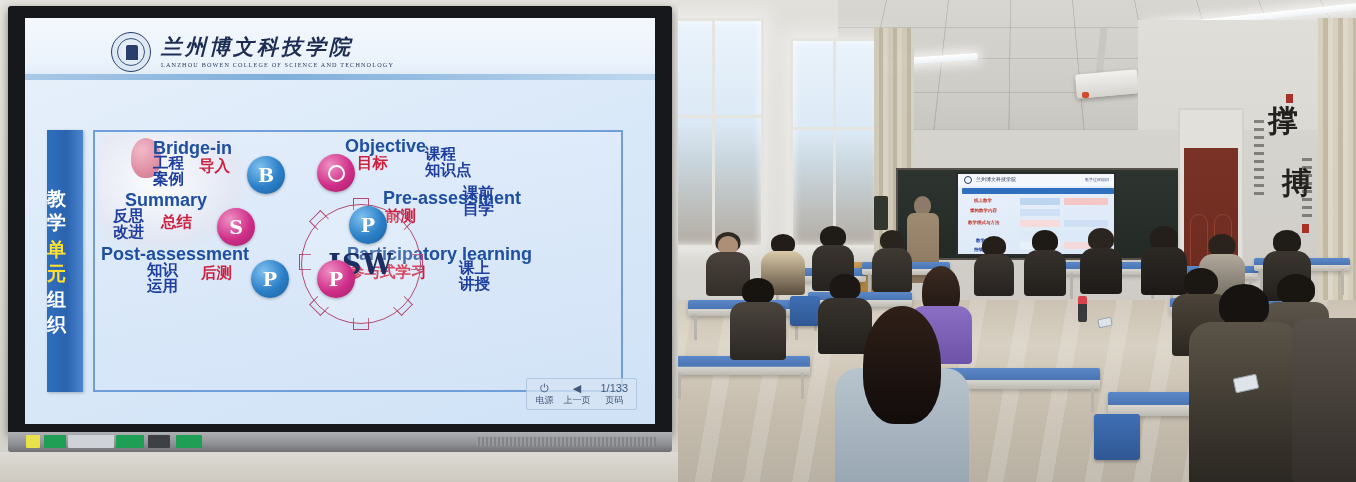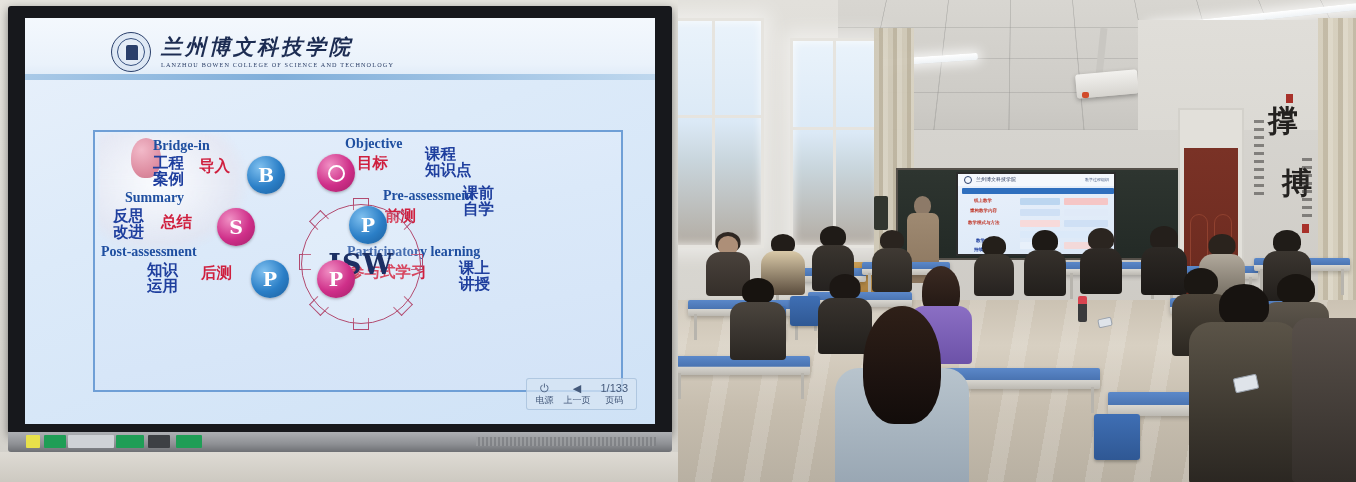--- a/index.html
+++ b/index.html
@@ -119,21 +119,21 @@
   }
   .node:before{
     content:""; position:absolute; left:-5px; top:-5px; right:-5px; bottom:-5px;
     border-radius:50%; border:3px dotted rgba(255,255,255,.75); z-index:-1;
   }
   .node.blue { background: radial-gradient(circle at 34% 30%, #7fc0ef 0%, #2b7fc7 55%, #1c5e9c 100%); }
   .node.pink { background: radial-gradient(circle at 34% 30%, #f090c4 0%, #cf2f89 55%, #a31f68 100%); }
   .node i { display:block; width:17px; height:17px; border-radius:50%; border:2.2px solid #fff; }
 
   .lbl { position:absolute; }
-  .en { font-family:Liberation Serif, serif; font-weight:700; color:#1f4fa0; font-size:14px; white-space:nowrap; }
+  .en { font-family:Liberation Sans, sans-serif; font-weight:700; color:#1f4fa0; font-size:18px; white-space:nowrap; }
   .cn-red { font-family:"DejaVu Sans", sans-serif; font-weight:700; color:#cf1f3e; font-size:15.5px; white-space:nowrap; }
   .cn-blue { font-family:"DejaVu Sans", sans-serif; font-weight:700; color:#1f3f9e; font-size:15.5px; white-space:nowrap; line-height:1.05;}
 
   .slide-caption {
     position:absolute; left:0; bottom:12px; width:100%; text-align:center;
     font-family:"DejaVu Sans", sans-serif; font-size:25px; font-weight:700; color:#2237a8;
     letter-spacing:1px;
   }
   .slide-caption .bop { color:#8647b5; }
 
@@ -304,20 +304,25 @@
           <div class="logo-row">
             <div class="logo-seal"></div>
             <div class="logo-text">
               <div class="logo-cn">兰州博文科技学院</div>
               <div class="logo-en">LANZHOU BOWEN COLLEGE OF SCIENCE AND TECHNOLOGY</div>
             </div>
           </div>
         </div>
 
 
+        <div class="vbar">
+          <span>教学</span>
+          <span class="hl">单元</span>
+          <span>组织</span>
+        </div>
 
         <div class="content-box">
           <div class="cloudy"></div>
           <div class="balloon"></div>
 
           <div class="lbl" style="left:58px; top:6px;">
             <div class="en">Bridge-in</div>
           </div>
           <div class="lbl" style="left:58px; top:23px;">
             <div class="cn-blue">工程</div>

